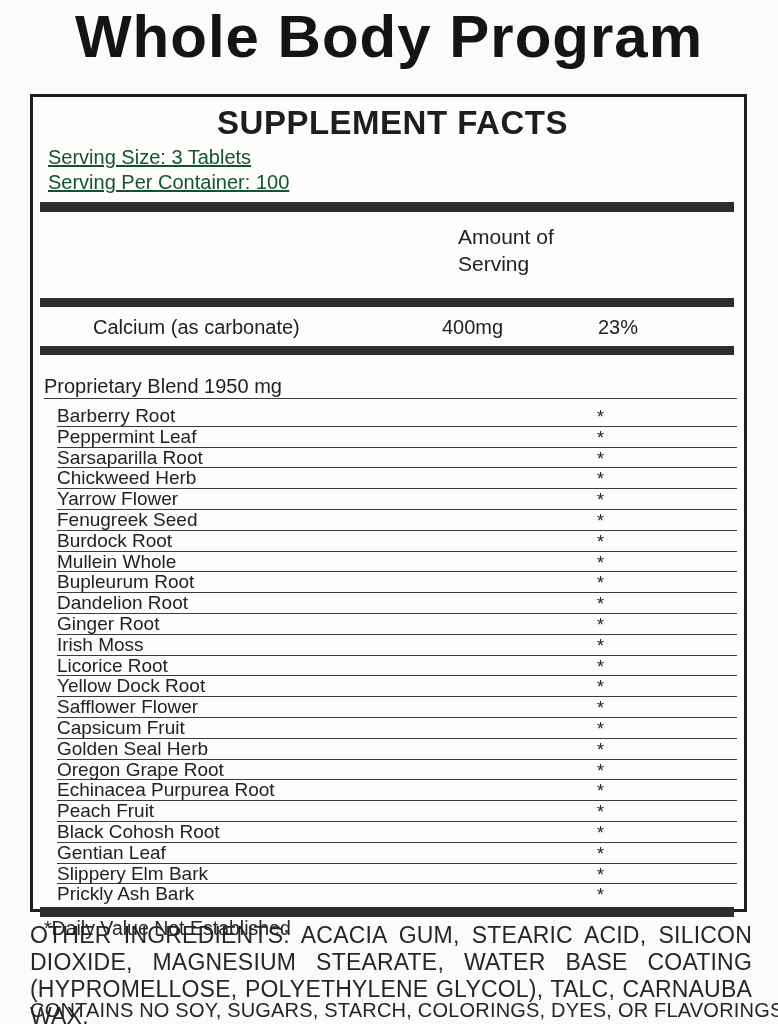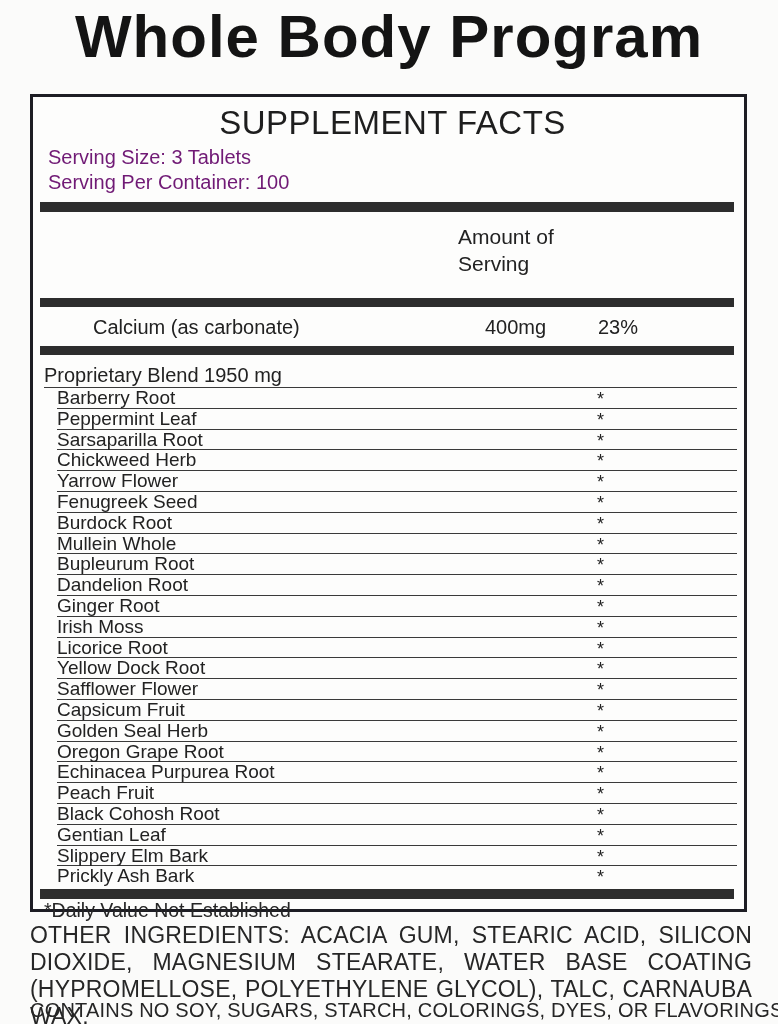--- a/index.html
+++ b/index.html
@@ -37,31 +37,32 @@
     height: 812px;
     border: 3px solid #1d1d24;
     background: #fdfdfc;
   }
 
   .sf-heading {
     margin-top: 8px;
     text-align: center;
     font-size: 33px;
     line-height: 36px;
-    font-weight: normal;
+    font-weight: bold;
     letter-spacing: 0.5px;
     color: #1e1e1e;
     padding-left: 8px;
   }
 
   .serving-info {
     margin: 4px 0 0 15px;
     font-size: 20px;
     line-height: 24.5px;
-    color: #701a75;
+    color: #14532d;
+    text-decoration: underline;
   }
 
   .bar {
     height: 10px;
     background: #2d2d2d;
     margin: 0 10px 0 7px;
   }
   .bar-top { margin-top: 8px; }
   .bar-mid { height: 9px; }
   .bar-bottom { margin-top: 2px; }
@@ -86,26 +87,26 @@
     width: 84px;
   }
 
   .nutrient-row {
     position: relative;
     height: 39px;
     font-size: 20px;
     color: #222;
   }
   .nutrient-name { position: absolute; left: 15px; top: 9px; margin-left: 45px; }
-  .nutrient-amount { position: absolute; left: 452px; top: 9px; }
+  .nutrient-amount { position: absolute; left: 409px; top: 9px; }
   .nutrient-dv { position: absolute; left: 565px; top: 9px; }
 
   .blend-header {
-    margin: 0 7px 0 11px;
-    padding-top: 8px;
+    margin: 0 7px 7px 11px;
+    padding-top: 19px;
     font-size: 20px;
     line-height: 24px;
     border-bottom: 1.5px solid #3a3a3a;
     color: #222;
   }
 
   .ingredient-list {
     list-style: none;
     margin: 0 7px 0 24px;
     padding: 0;

